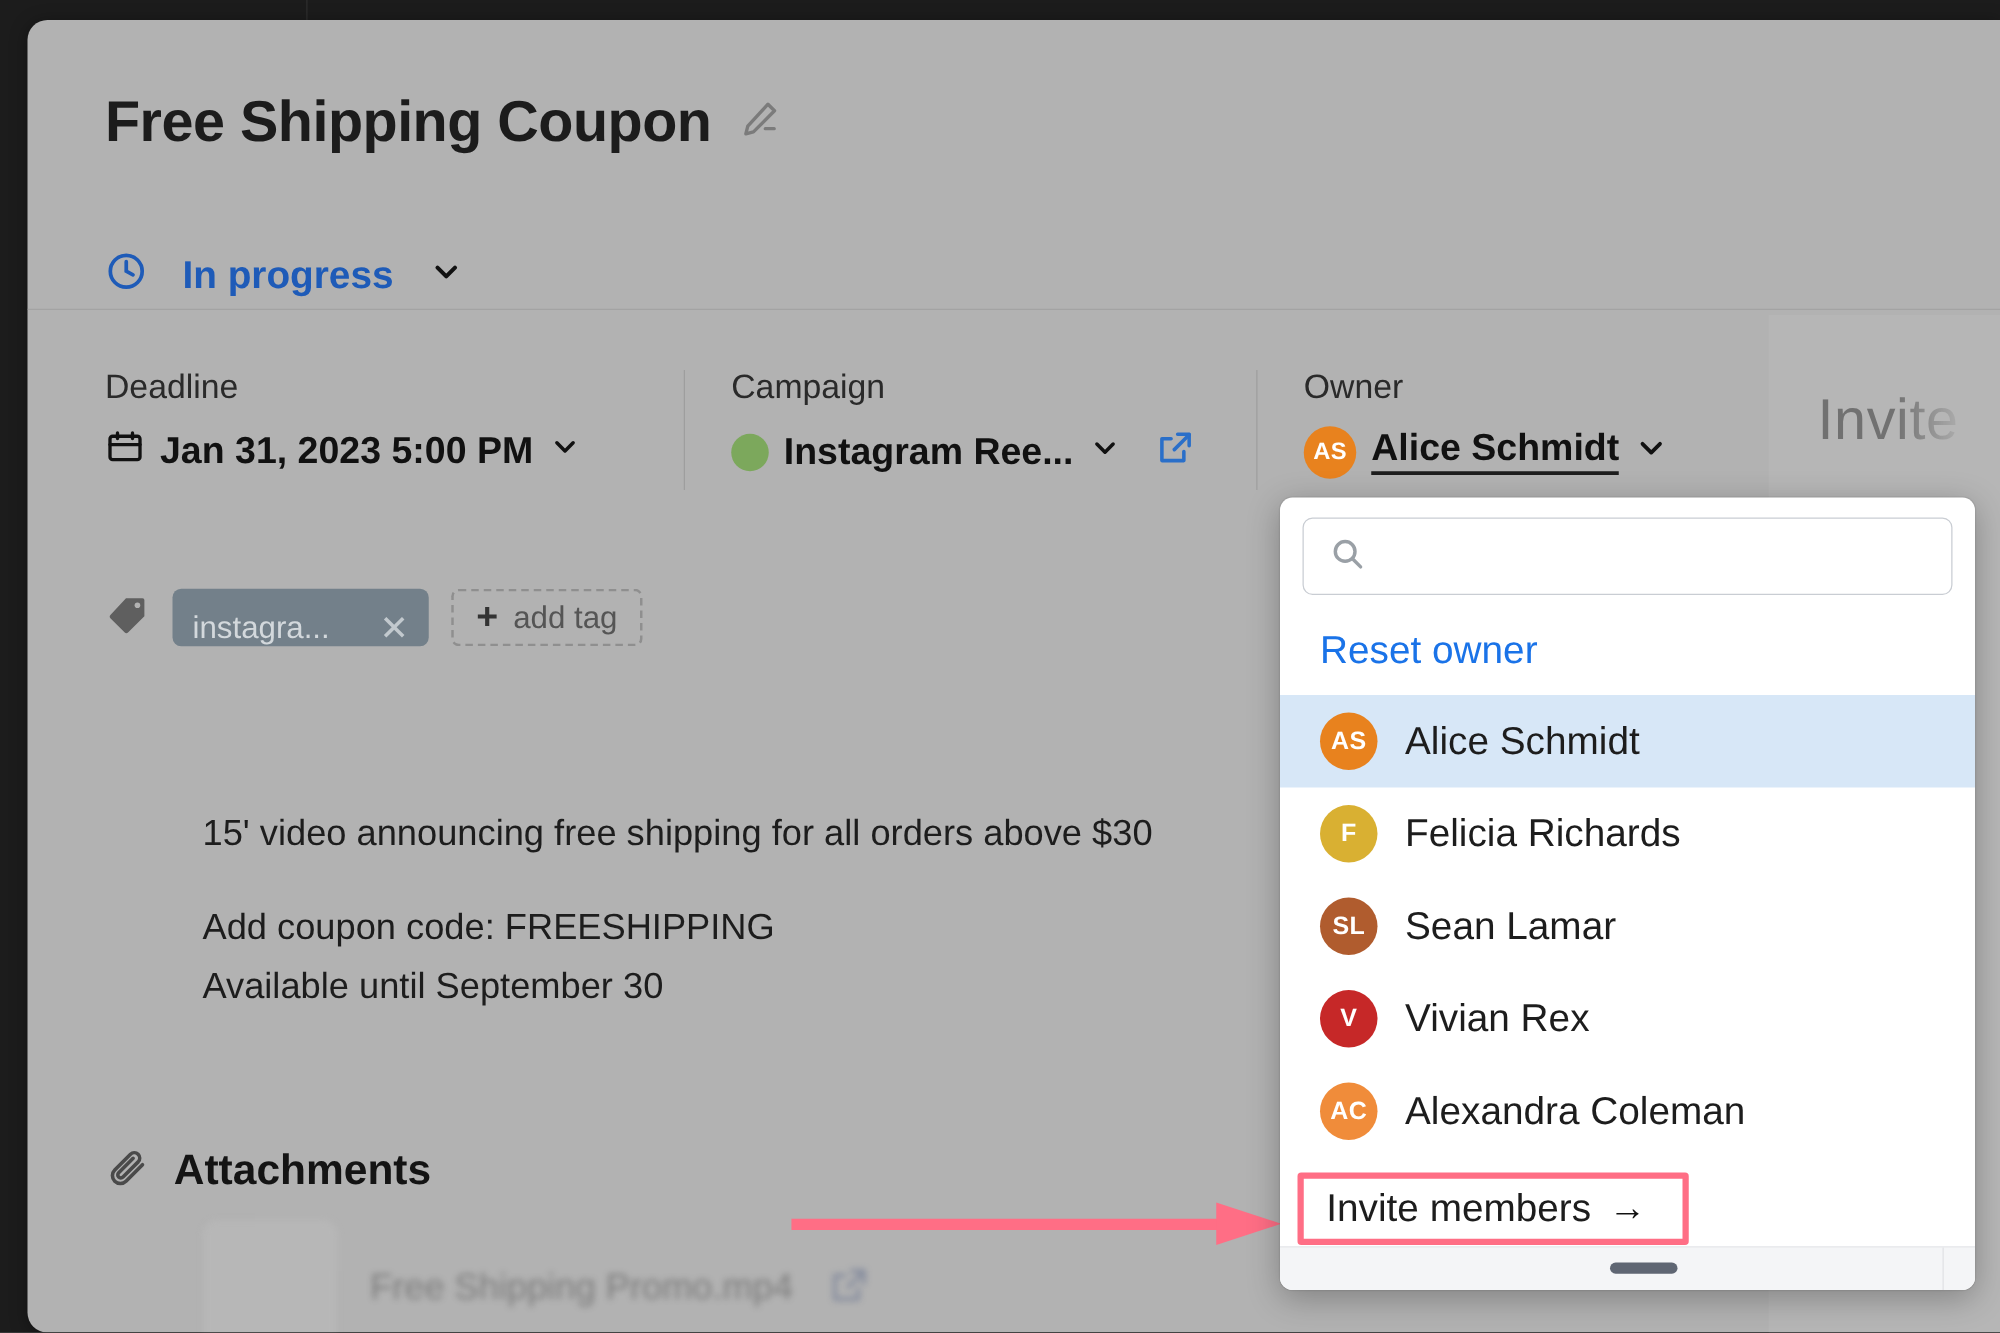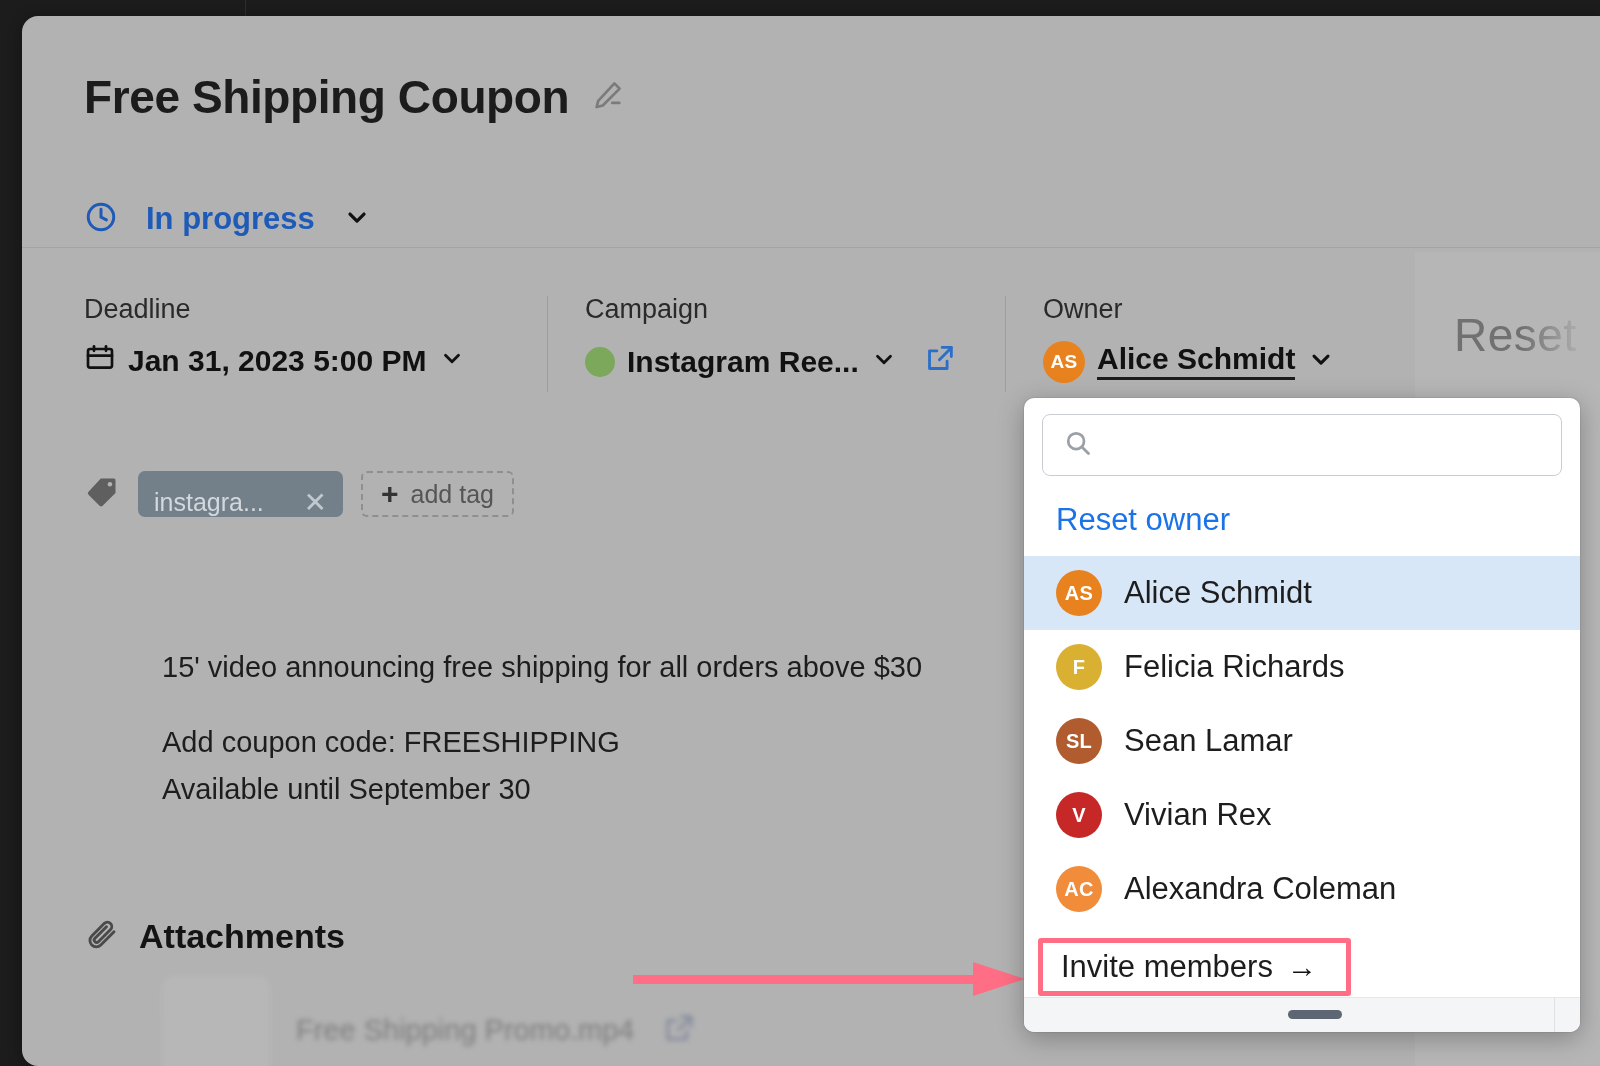--- a/index.html
+++ b/index.html
@@ -388,21 +388,21 @@
 </head>
 <body>
 
 <div id="screen">
 
   <div class="backdrop-divider"></div>
 
   <div class="modal">
 
     <div class="side-panel"></div>
-    <div class="side-panel-title">Reset</div>
+    <div class="side-panel-title">Invite</div>
 
     <div class="header">
 
       <div class="title-row">
         <div class="page-title">Free Shipping Coupon</div>
         <span class="edit-icon">
           <svg width="34" height="34" viewBox="0 0 24 24" fill="none" stroke="#7b7b7b" stroke-width="1.9" stroke-linecap="round" stroke-linejoin="round">
             <path d="M16.5 3.8 L20.2 7.5 L8.3 19.4 L4 20.5 L5.1 16.2 Z"></path>
             <path d="M15 17.6 L20 17.6"></path>
           </svg>

